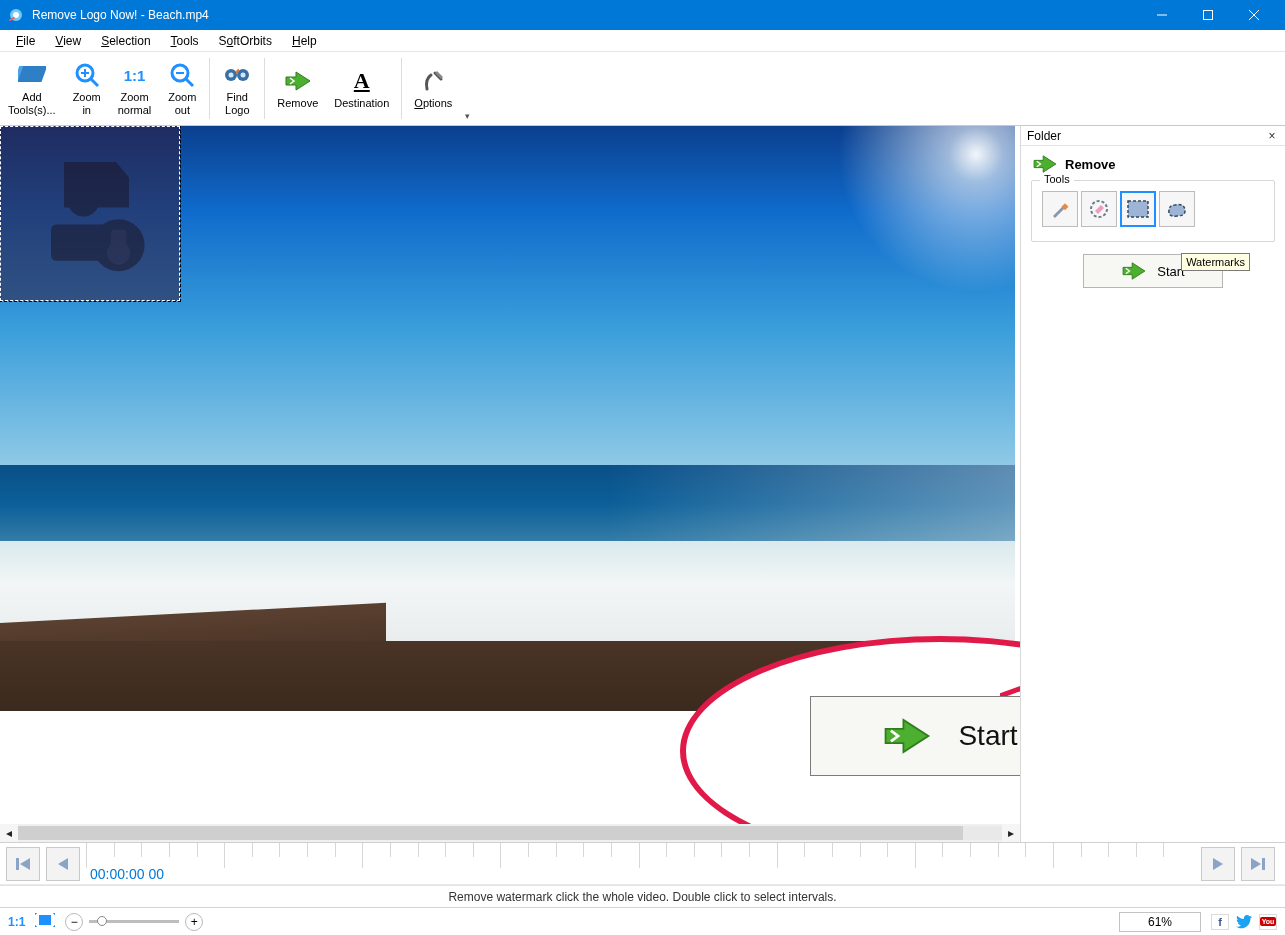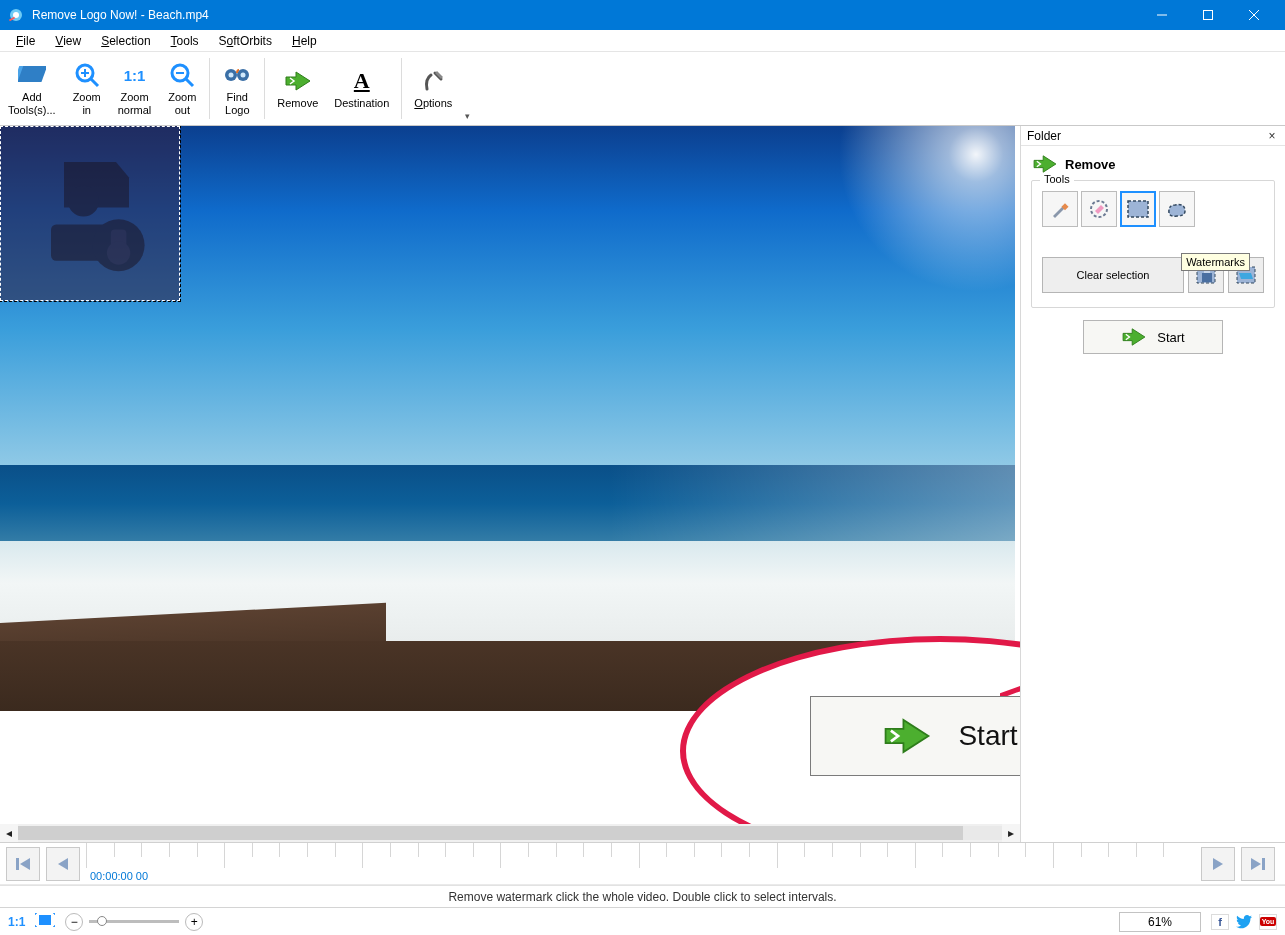--- a/index.html
+++ b/index.html
@@ -72,21 +72,21 @@
 .browse { width:74px; height:24px; margin:8px auto 0 auto; display:block; border:1px solid #a8a8a8; background:#f0f0f0; font-size:11px; }
 .startbtn { width:140px; height:34px; border:1px solid #b5b5b5; background:#f7f7f4; display:flex; align-items:center; justify-content:center; gap:10px; font-size:13px; margin: 0 auto; }
 
 
 .timeline { border-top:1px solid #d0d0d0; }
 .tl-row { display:flex; align-items:stretch; height:42px; border-bottom:1px solid #eaeaea; }
 .tl-btns { display:flex; gap:6px; padding:4px 6px; align-items:center; }
 .tl-btn { width:34px; height:34px; border:1px solid #c9c9c9; background:#f3f3f3; display:flex; align-items:center; justify-content:center; }
 .tl-graph { flex:1; position:relative; }
 .tick { position:absolute; top:0; width:1px; height:100%; background:#d6d6d6; }
-.tl-time { position:absolute; left:4px; bottom:2px; color:#0078d7; font-size:11px; }
+.tl-time { position:absolute; left:4px; bottom:2px; color:#0078d7; font-size:14px; }
 .tl-nav { display:flex; gap:6px; padding:4px 10px; align-items:center; }
 
 .statusbar { height:22px; display:flex; align-items:center; justify-content:center; border-top:1px solid #e2e2e2; color:#333; font-size:12px; }
 
 .footer { height:28px; border-top:1px solid #d4d4d4; display:flex; align-items:center; padding:0 8px; gap:10px; }
 .footer .zoomctl { display:flex; align-items:center; gap:6px; }
 .footer .slider { width:90px; height:3px; background:#bdbdbd; position:relative; }
 .footer .slider .dot { width:10px; height:10px; border:1px solid #888; background:#fff; border-radius:50%; position:absolute; left:8px; top:-4px; }
 .footer .zoomround { width:18px; height:18px; border:1px solid #bbb; border-radius:50%; display:flex; align-items:center; justify-content:center; font-size:12px; }
 .footer .spacer { flex:1; }
@@ -299,36 +299,20 @@
                 <rect x="2" y="2" width="20" height="16" fill="#9db4d6" stroke="#33485f" stroke-width="1.5" stroke-dasharray="3 2"></rect>
               </svg>
             </div>
           <div class="toolcell">
               <svg width="24" height="20">
                 <path d="M4 14 Q3 6 10 6 Q20 4 20 12 Q20 17 12 17 Q5 18 4 14 Z" fill="#9db4d6" stroke="#33485f" stroke-width="1.5" stroke-dasharray="3 2"></path>
               </svg>
             </div>
         </div>
         <div class="tooltip-box">Watermarks</div>
-        <div class="clearrow">
-          <div class="clearbtn">Clear selection</div>
-          <div class="iconbtn">
-              <svg width="22" height="20">
-                <rect x="2" y="2" width="18" height="16" fill="#9db4d6" stroke="#33485f" stroke-dasharray="3 2"></rect>
-                <rect x="7" y="8" width="10" height="9" fill="#4a6fa1"></rect>
-                <rect x="9" y="4" width="6" height="4" fill="#c8d6ea"></rect>
-              </svg>
-            </div>
-          <div class="iconbtn">
-              <svg width="22" height="20">
-                <rect x="2" y="2" width="18" height="16" fill="#9db4d6" stroke="#33485f" stroke-dasharray="3 2"></rect>
-                <path d="M6 14 L18 14 L16 8 L4 8 Z" fill="#3da7e0"></path>
-              </svg>
-            </div>
-        </div>
       </div>
 
 
       <div class="startbtn">
         <svg width="26" height="20" viewBox="0 0 28 22">
             <path d="M2 7 L12 7 L12 2 L26 11 L12 20 L12 15 L2 15 Z" fill="#4caf2f" stroke="#2e7d1b" stroke-width="1"></path>
             <path d="M5 8 L9 11 L5 14" fill="none" stroke="#fff" stroke-width="1.5"></path>
           </svg>
         <span>Start</span>
       </div>

